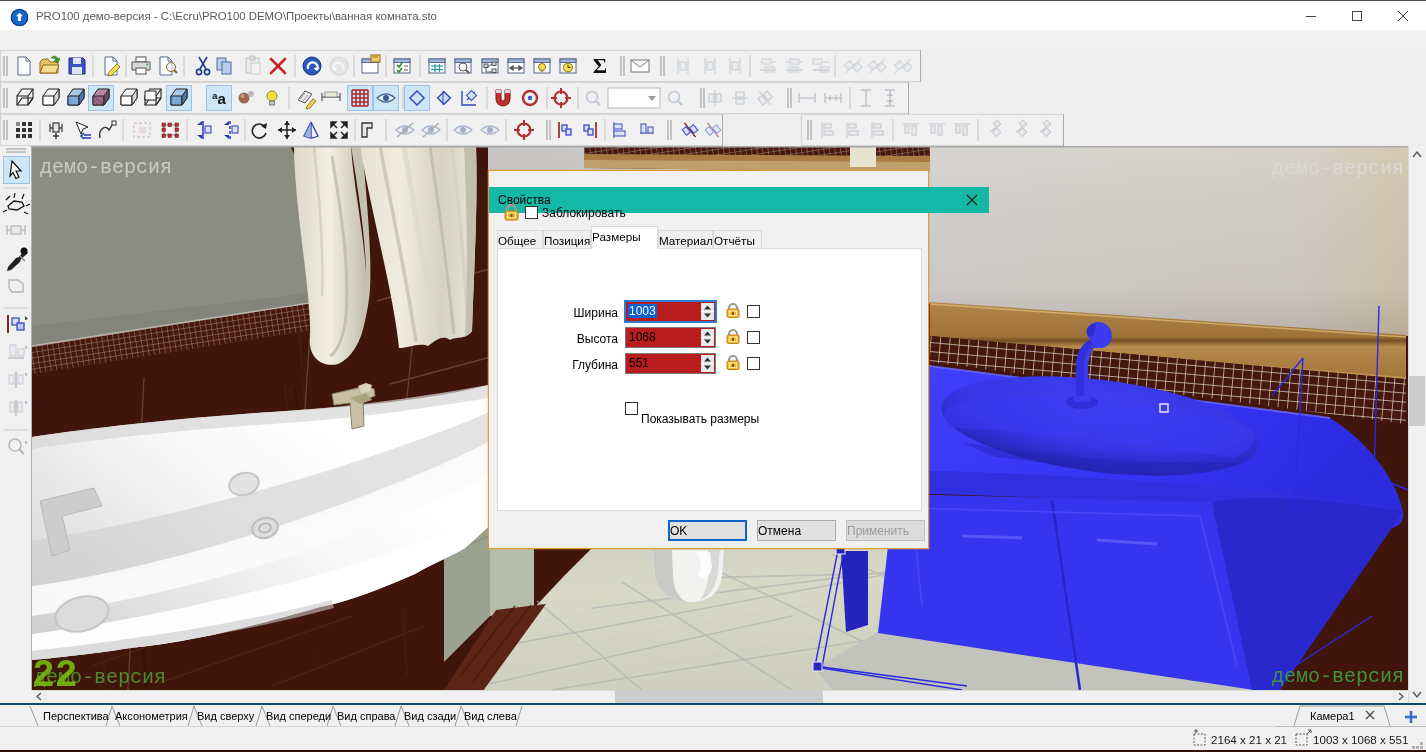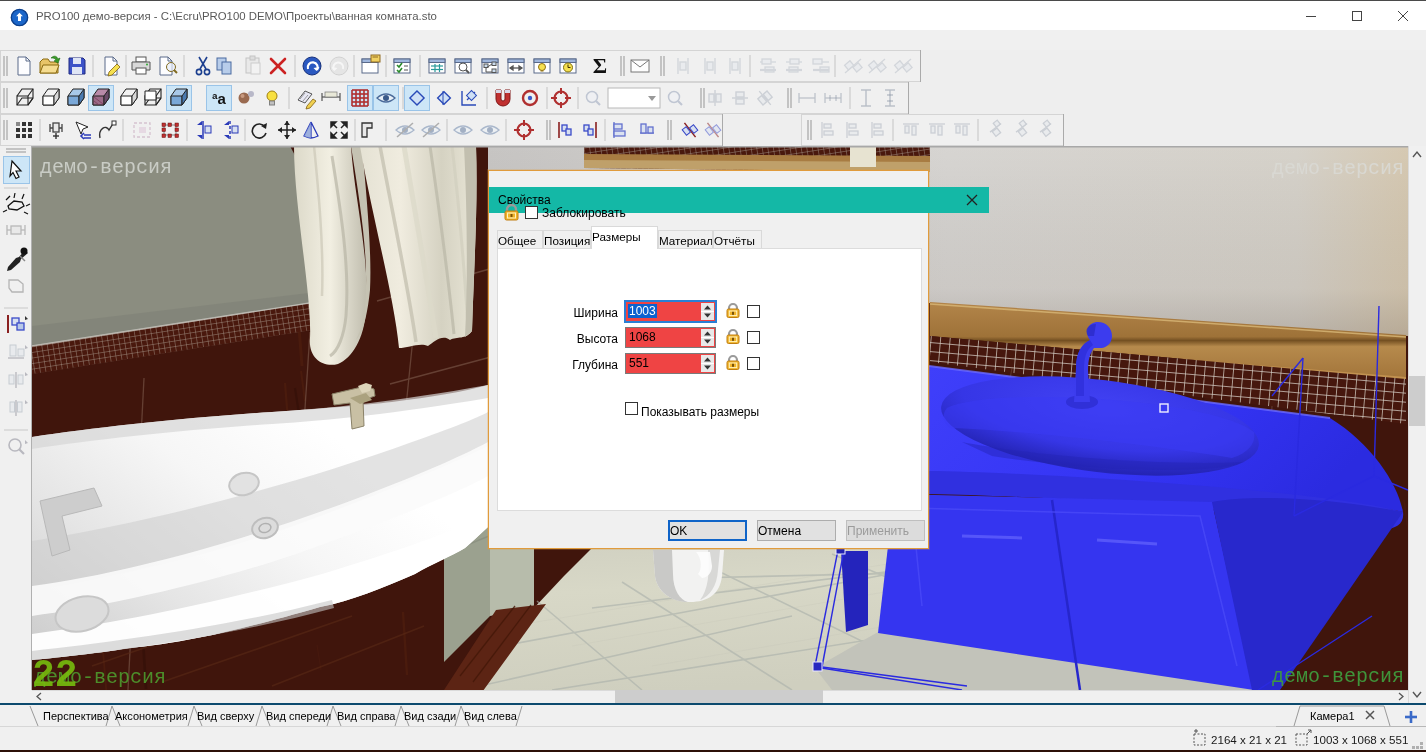--- a/index.html
+++ b/index.html
@@ -15,21 +15,21 @@
 .scene{position:absolute;left:32px;top:146px;width:1376px;height:544px;background:#3d140c}
 .vscroll{position:absolute;left:1408px;top:146px;width:18px;height:557px;background:#f0f0f0}
 .hscroll{position:absolute;left:32px;top:690px;width:1376px;height:13px;background:#f0f0f0}
 .tabsrow{position:absolute;left:0;top:703px;width:1426px;height:23px;background:#f0f0f0;border-top:2px solid #0c4a6e}
 .statusbar{position:absolute;left:0;top:726px;width:1276px;height:26px;background:#f0f0f0;border-top:1px solid #d7d7d7}
 .dlg{position:absolute;left:488px;top:170px;width:441px;height:379px;background:#f0f0f0;border:1px solid #e09b3c;box-shadow:0 0 0 1px rgba(224,155,60,.25)}
 .dlg .dtitle{position:absolute;left:0;top:16px;width:500px;height:26px;background:#14b8a6}
 .dlg .dtitle span{position:absolute;left:9px;top:6px;font-size:12px;color:#000}
 .tab{position:absolute;top:59px;height:19px;background:#f0f0f0;border:1px solid #d9d9d9;border-bottom:none;font-size:11.7px;padding-top:3px;color:#000;white-space:nowrap;overflow:hidden}
 .tabsel{top:55px;height:23px;background:#fff;z-index:3;border:1px solid #d9d9d9;border-bottom:none}
-.fld{position:absolute;width:91px;height:21px;background:#ef4444;border:1px solid #7a7a7a;font-size:12px}
+.fld{position:absolute;width:91px;height:21px;background:#b91c1c;border:1px solid #7a7a7a;font-size:12px}
 .flbl{position:absolute;font-size:12px;color:#000;text-align:right;width:60px}
 .spin{position:absolute;right:1px;top:1px;width:13px;height:17px}
 .cb{position:absolute;width:13px;height:13px;background:#fff;border:1px solid #333}
 .btn{position:absolute;top:349px;width:79px;height:21px;background:#e1e1e1;border:1px solid #adadad;font-size:12px;padding-top:3px;color:#000}
 </style></head><body>
 <div id="app">
 
 <div class="titlebar">
 <svg class="ticon" viewBox="0 0 20 20">
         <circle cx="10" cy="10" r="9" fill="#1b66c9"></circle>
@@ -985,21 +985,21 @@
  <svg style="position:absolute;left:236px;top:183px" width="16" height="17" viewBox="0 0 16 17">
         <path d="M4,8 v-2 a4,4 0 0,1 8,0 V8" fill="none" stroke="#9a9a9a" stroke-width="2.2"></path>
         <rect x="2" y="7" width="12" height="8.5" rx="1.5" fill="#f0b429" stroke="#c07d10"></rect>
         <rect x="4.3" y="9" width="7.4" height="4.6" fill="none" stroke="#fff2c0"></rect>
         <rect x="7" y="9.8" width="2" height="3" fill="#7a5208"></rect>
       </svg>
  <div class="cb" style="left:258px;top:134px"></div>
  <div class="cb" style="left:258px;top:160px"></div>
  <div class="cb" style="left:258px;top:186px"></div>
  <div class="cb" style="left:136px;top:231px"></div>
- <span style="position:absolute;left:152px;top:234px;font-size:12px">Показывать размеры</span>
+ <span style="position:absolute;left:152px;top:241px;font-size:12px">Показывать размеры</span>
  <div class="btn" style="left:179px;border:2px solid #0f64c8;padding-top:2px">OK</div>
  <div class="btn" style="left:268px">Отмена</div>
  <div class="btn" style="left:357px;color:#9b9b9b;background:#dcdcdc;border-color:#bfbfbf">Применить</div>
 </div>
 
 <svg class="vscroll" width="18" height="557" viewBox="0 0 18 557" xmlns="http://www.w3.org/2000/svg">
 <rect width="18" height="557" fill="#f0f0f0"></rect>
       <line x1="0.5" y1="0" x2="0.5" y2="557" stroke="#dadada"></line>
 <path d="M5,11 l4,-5 4,5" fill="none" stroke="#555" stroke-width="1.4"></path>
 <path d="M5,546 l4,5 4,-5" fill="none" stroke="#555" stroke-width="1.4"></path>

